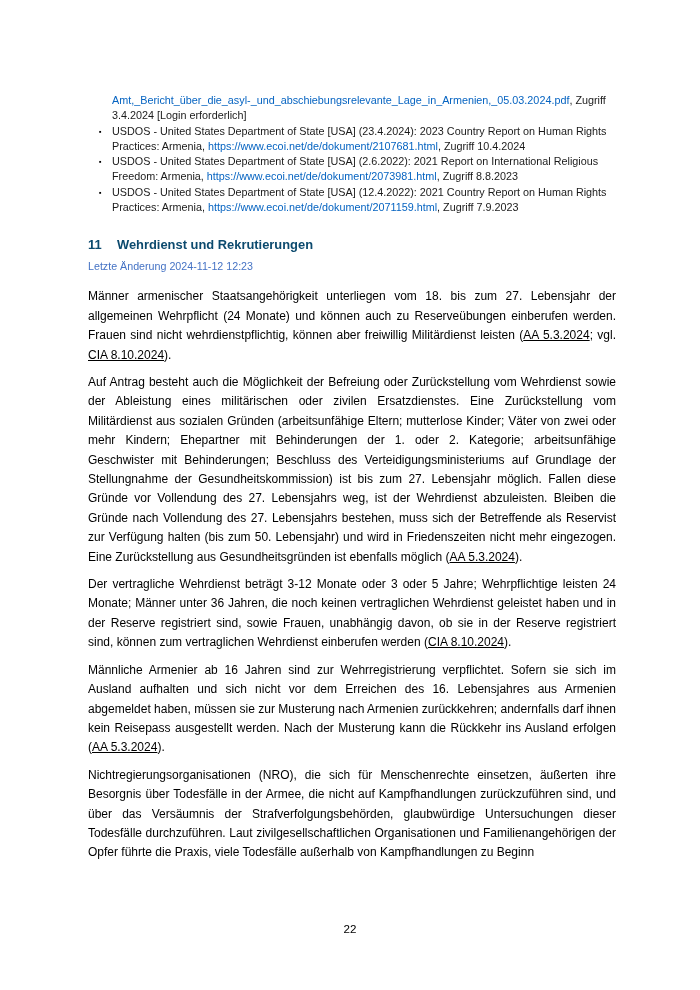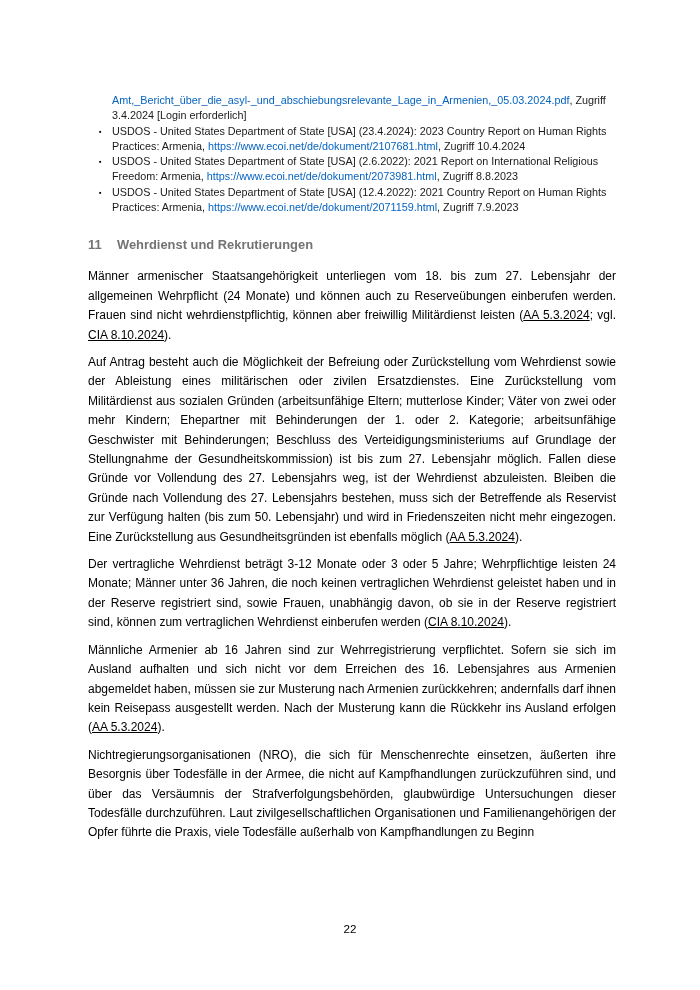--- a/index.html
+++ b/index.html
@@ -33,21 +33,21 @@
     left: 0;
     top: 0;
     font-size: 7.5px;
     line-height: 15.3px;
     color: #000;
   }
   .link { color: #0563C1; cursor: pointer; }
   
   .heading {
     margin-top: 22px;
-    color: #737373;
+    color: #0c4a6e;
     font-weight: bold;
     font-size: 12.9px;
     line-height: 16px;
   }
   .heading-number { display: inline-block; min-width: 29px; }
   .last-change {
     margin-top: 6px;
     color: #4472C4;
     font-size: 10.7px;
     line-height: 14px;
@@ -83,20 +83,21 @@
     <div class="ref-cont"><span class="link">Amt,_Bericht_über_die_asyl-_und_abschiebungsrelevante_Lage_in_Armenien,_05.03.2024.pdf</span><span>, Zugriff 3.4.2024 [Login erforderlich]</span></div>
     <ul class="ref-list">
       <li class="ref-item"><span class="bullet">▪</span><span>USDOS - United States Department of State [USA] (23.4.2024): 2023 Country Report on Human Rights Practices: Armenia, </span><span class="link">https://www.ecoi.net/de/dokument/2107681.html</span><span>, Zugriff 10.4.2024</span></li>
       <li class="ref-item"><span class="bullet">▪</span><span>USDOS - United States Department of State [USA] (2.6.2022): 2021 Report on International Religious Freedom: Armenia, </span><span class="link">https://www.ecoi.net/de/dokument/2073981.html</span><span>, Zugriff 8.8.2023</span></li>
       <li class="ref-item"><span class="bullet">▪</span><span>USDOS - United States Department of State [USA] (12.4.2022): 2021 Country Report on Human Rights Practices: Armenia, </span><span class="link">https://www.ecoi.net/de/dokument/2071159.html</span><span>, Zugriff 7.9.2023</span></li>
     </ul>
   </div>
 
   <div class="heading"><span class="heading-number">11</span><span>Wehrdienst und Rekrutierungen</span></div>
 
+  <div class="last-change">Letzte Änderung 2024-11-12 12:23</div>
 
   <p class="body-para first"><span>Männer armenischer Staatsangehörigkeit unterliegen vom 18. bis zum 27. Lebensjahr der allgemeinen Wehrpflicht (24 Monate) und können auch zu Reserveübungen einberufen werden. Frauen sind nicht wehrdienstpflichtig, können aber freiwillig Militärdienst leisten (</span><span class="cite">AA 5.3.2024</span><span>; vgl. </span><span class="cite">CIA 8.10.2024</span><span>).</span></p>
 
   <p class="body-para"><span>Auf Antrag besteht auch die Möglichkeit der Befreiung oder Zurückstellung vom Wehrdienst sowie der Ableistung eines militärischen oder zivilen Ersatzdienstes. Eine Zurückstellung vom Militärdienst aus sozialen Gründen (arbeitsunfähige Eltern; mutterlose Kinder; Väter von zwei oder mehr Kindern; Ehepartner mit Behinderungen der 1. oder 2. Kategorie; arbeitsunfähige Geschwister mit Behinderungen; Beschluss des Verteidigungsministeriums auf Grundlage der Stellungnahme der Gesundheitskommission) ist bis zum 27. Lebensjahr möglich. Fallen diese Gründe vor Vollendung des 27. Lebensjahrs weg, ist der Wehrdienst abzuleisten. Bleiben die Gründe nach Vollendung des 27. Lebensjahrs bestehen, muss sich der Betreffende als Reservist zur Verfügung halten (bis zum 50. Lebensjahr) und wird in Friedenszeiten nicht mehr eingezogen. Eine Zurückstellung aus Gesundheitsgründen ist ebenfalls möglich (</span><span class="cite">AA 5.3.2024</span><span>).</span></p>
 
   <p class="body-para"><span>Der vertragliche Wehrdienst beträgt 3-12 Monate oder 3 oder 5 Jahre; Wehrpflichtige leisten 24 Monate; Männer unter 36 Jahren, die noch keinen vertraglichen Wehrdienst geleistet haben und in der Reserve registriert sind, sowie Frauen, unabhängig davon, ob sie in der Reserve registriert sind, können zum vertraglichen Wehrdienst einberufen werden (</span><span class="cite">CIA 8.10.2024</span><span>).</span></p>
 
   <p class="body-para"><span>Männliche Armenier ab 16 Jahren sind zur Wehrregistrierung verpflichtet. Sofern sie sich im Ausland aufhalten und sich nicht vor dem Erreichen des 16. Lebensjahres aus Armenien abgemeldet haben, müssen sie zur Musterung nach Armenien zurückkehren; andernfalls darf ihnen kein Reisepass ausgestellt werden. Nach der Musterung kann die Rückkehr ins Ausland erfolgen (</span><span class="cite">AA 5.3.2024</span><span>).</span></p>
 
 

